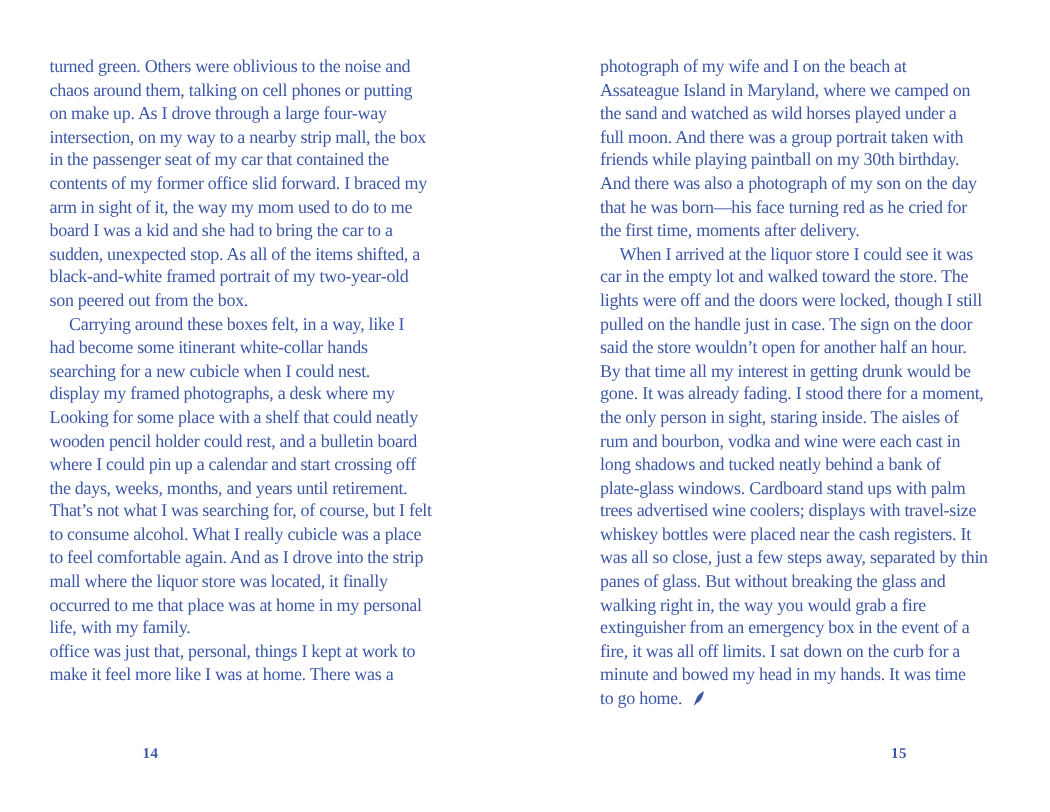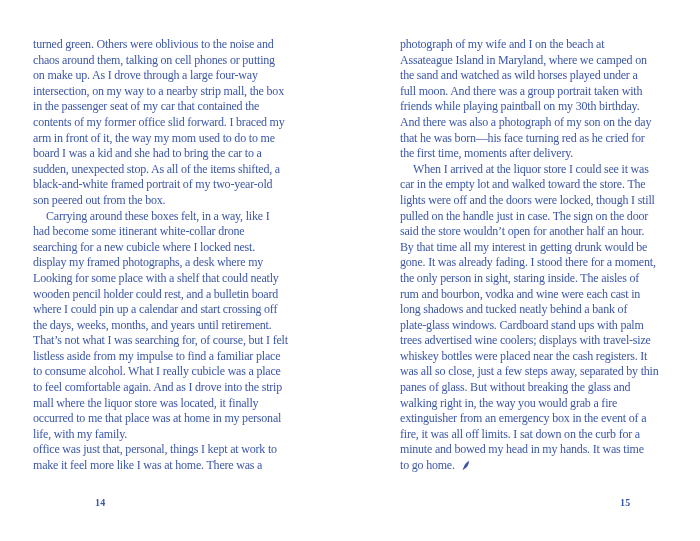--- a/index.html
+++ b/index.html
@@ -29,56 +29,55 @@
   .text-line.indent { padding-left: 13px; }
   .page-number {
     position: absolute;
     top: 497px;
     font-size: 10px;
     font-weight: bold;
     letter-spacing: 0.3px;
     color: var(--ink);
   }
   .page-left  .page-number { left: 95px; }
-  .page-right .page-number { left: 270px; }
+  .page-right .page-number { left: 244px; }
   .fleuron {
     display: inline-block;
     margin-left: 4px;
     color: var(--ink);
     vertical-align: baseline;
   }
   .fleuron svg { display: inline-block; vertical-align: -1px; }
 </style>
 </head>
 <body style="background: rgb(255, 255, 255);">
 
 <div class="spread">
   <div class="page page-left">
     <div class="text-column">
         <div class="text-line">turned green. Others were oblivious to the noise and</div>
         <div class="text-line">chaos around them, talking on cell phones or putting</div>
         <div class="text-line">on make up. As I drove through a large four-way</div>
         <div class="text-line">intersection, on my way to a nearby strip mall, the box</div>
         <div class="text-line">in the passenger seat of my car that contained the</div>
         <div class="text-line">contents of my former office slid forward. I braced my</div>
-        <div class="text-line">arm in front of it, the way my mom used to do to me</div>
+        <div class="text-line">arm in sight of it, the way my mom used to do to me</div>
         <div class="text-line">board I was a kid and she had to bring the car to a</div>
         <div class="text-line">sudden, unexpected stop. As all of the items shifted, a</div>
         <div class="text-line">black-and-white framed portrait of my two-year-old</div>
         <div class="text-line">son peered out from the box.</div>
         <div class="text-line indent">Carrying around these boxes felt, in a way, like I</div>
-        <div class="text-line">had become some itinerant white-collar drone</div>
-        <div class="text-line">searching for a new cubicle where I locked nest.</div>
+        <div class="text-line">had become some itinerant white-collar hands</div>
+        <div class="text-line">searching for a new cubicle when I could nest.</div>
         <div class="text-line">display my framed photographs, a desk where my</div>
         <div class="text-line">Looking for some place with a shelf that could neatly</div>
         <div class="text-line">wooden pencil holder could rest, and a bulletin board</div>
         <div class="text-line">where I could pin up a calendar and start crossing off</div>
         <div class="text-line">the days, weeks, months, and years until retirement.</div>
         <div class="text-line">That’s not what I was searching for, of course, but I felt</div>
-        <div class="text-line">listless aside from my impulse to find a familiar place</div>
         <div class="text-line">to consume alcohol. What I really cubicle was a place</div>
         <div class="text-line">to feel comfortable again. And as I drove into the strip</div>
         <div class="text-line">mall where the liquor store was located, it finally</div>
         <div class="text-line">occurred to me that place was at home in my personal</div>
         <div class="text-line">life, with my family.</div>
         <div class="text-line">office was just that, personal, things I kept at work to</div>
         <div class="text-line">make it feel more like I was at home. There was a</div>
       </div>
     <div class="page-number">14</div>
   </div>

